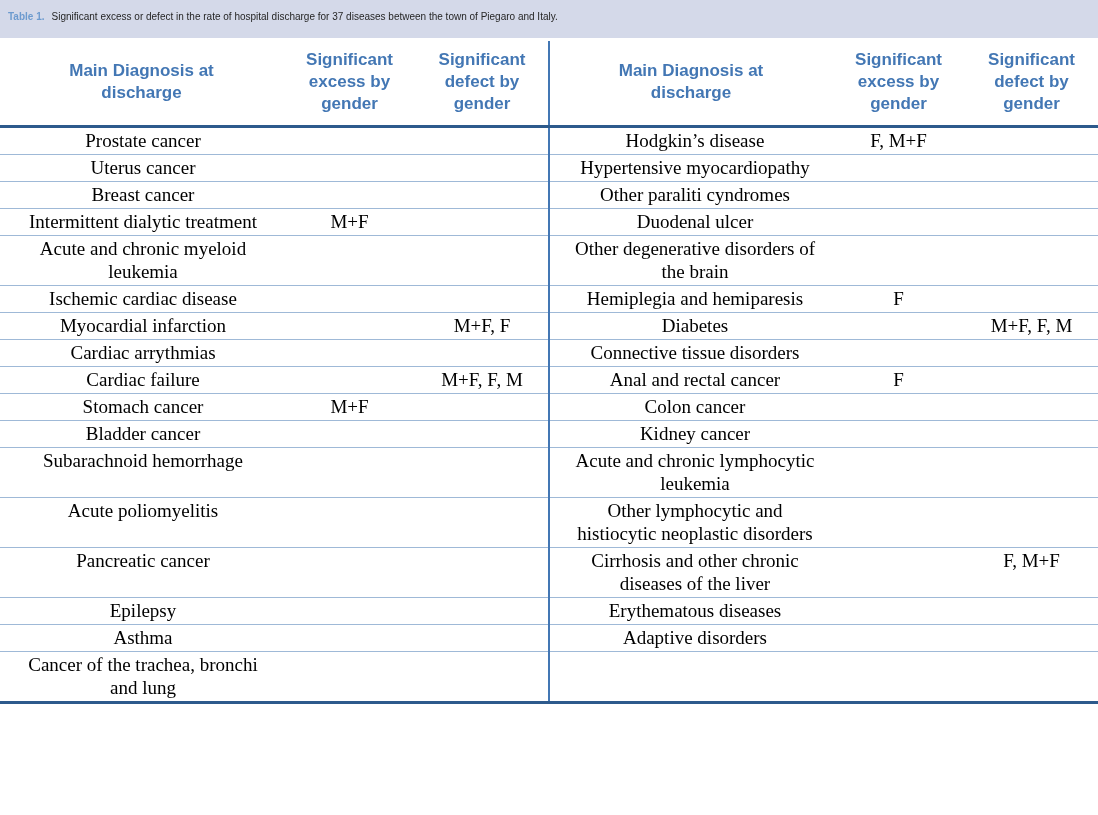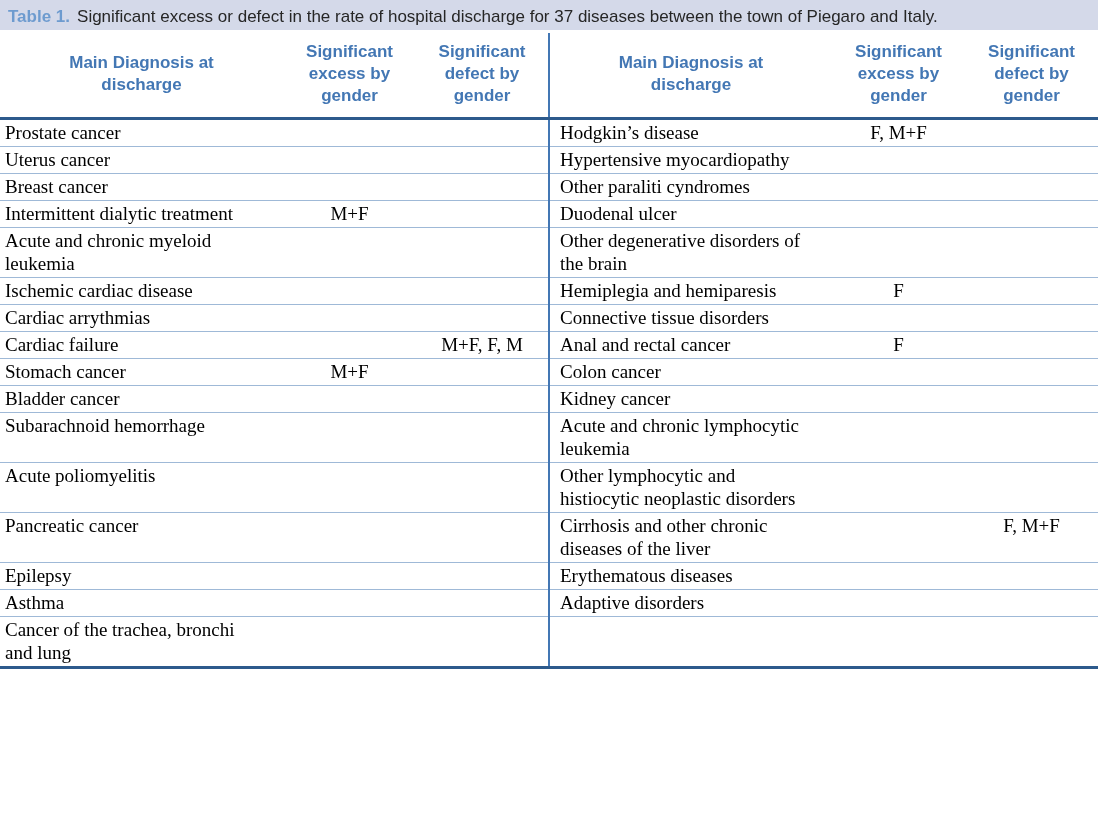--- a/index.html
+++ b/index.html
@@ -9,22 +9,22 @@
     font-family: "Liberation Sans", sans-serif;
   }
   .page {
     width: 1098px;
     height: 815px;
     background: #ffffff;
     overflow: hidden;
   }
   .caption-band {
     background: #d4d9e9;
-    padding: 7px 12px 3px 8px;
-    font-size: 17px;
+    padding: 7px 12px 11px 8px;
+    font-size: 10px;
     line-height: 20px;
     color: #262626;
   }
   .cap-label {
     font-weight: bold;
     color: #6d9bcf;
     margin-right: 7px;
   }
   table.disease-table {
     width: 1098px;
@@ -54,21 +54,21 @@
     font-family: "Liberation Serif", serif;
     font-size: 19px;
     line-height: 23px;
     color: #000000;
     vertical-align: top;
     border-bottom: 1.5px solid #9fb9d7;
     padding: 1px 2px 2px 2px;
   }
   tbody td.diag {
     white-space: pre-wrap;
-    text-align: left;
+    text-align: center;
   }
   tbody td.diag-left  { padding-left: 5px;  }
   tbody td.diag-right { padding-left: 10px; }
   tbody td.val {
     text-align: center;
   }
   tbody tr:last-child td {
     border-bottom: 3px solid #2d5a8c;
   }
 </style>
@@ -155,20 +155,28 @@
         </tr>
         <tr>
           <td class="diag diag-left">Ischemic cardiac disease</td>
           <td class="val"></td>
           <td class="val"></td>
           <td class="diag diag-right divider">Hemiplegia and hemiparesis</td>
           <td class="val">F</td>
           <td class="val"></td>
         </tr>
         <tr>
+          <td class="diag diag-left">Myocardial infarction</td>
+          <td class="val"></td>
+          <td class="val">M+F, F</td>
+          <td class="diag diag-right divider">Diabetes</td>
+          <td class="val"></td>
+          <td class="val">M+F, F, M</td>
+        </tr>
+        <tr>
           <td class="diag diag-left">Cardiac arrythmias</td>
           <td class="val"></td>
           <td class="val"></td>
           <td class="diag diag-right divider">Connective tissue disorders</td>
           <td class="val"></td>
           <td class="val"></td>
         </tr>
         <tr>
           <td class="diag diag-left">Cardiac failure</td>
           <td class="val"></td>

